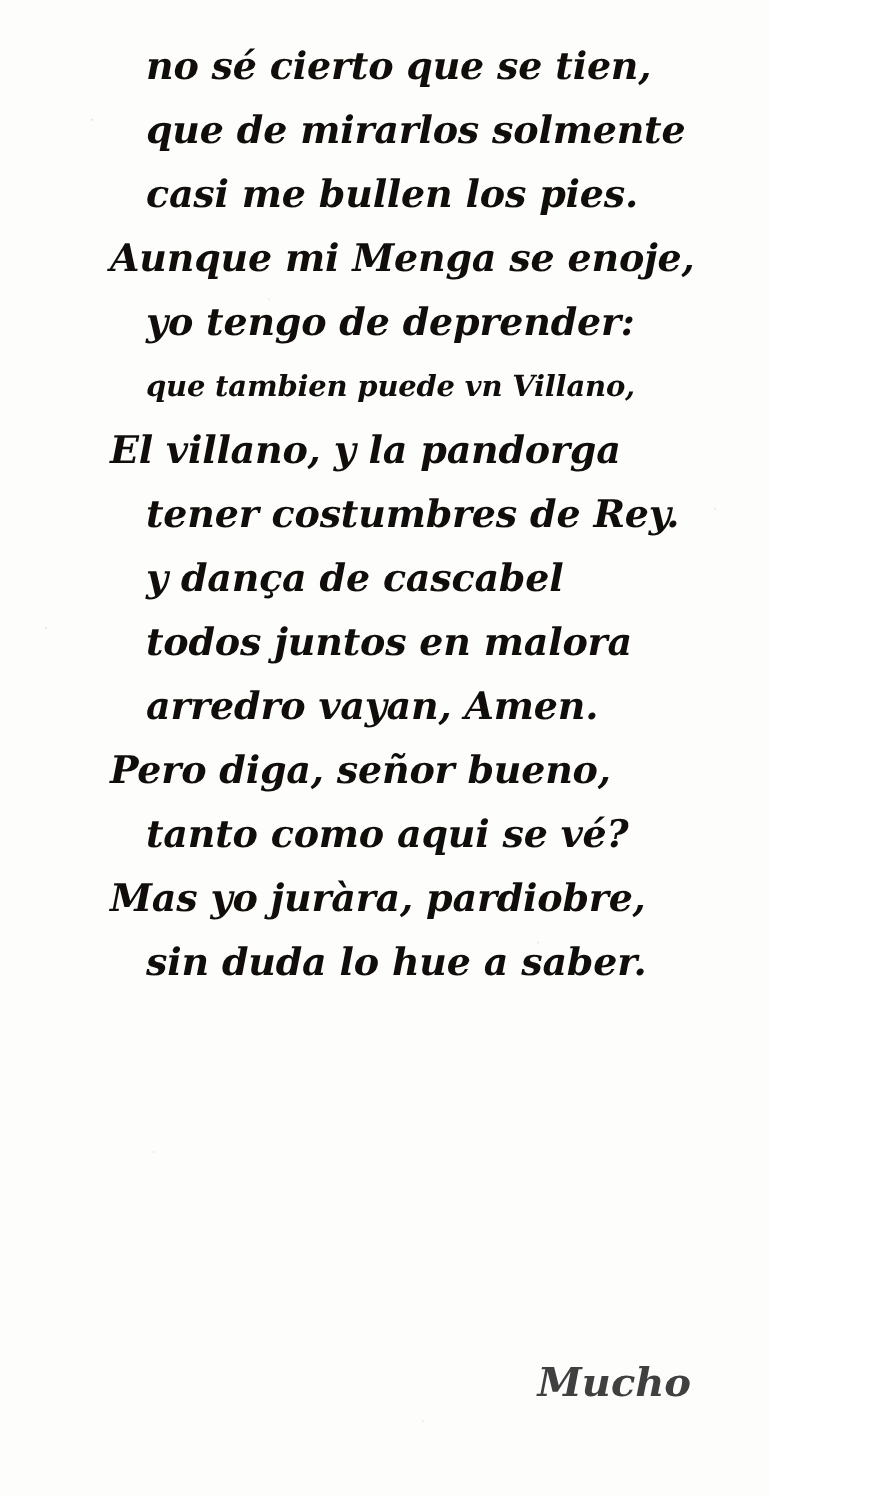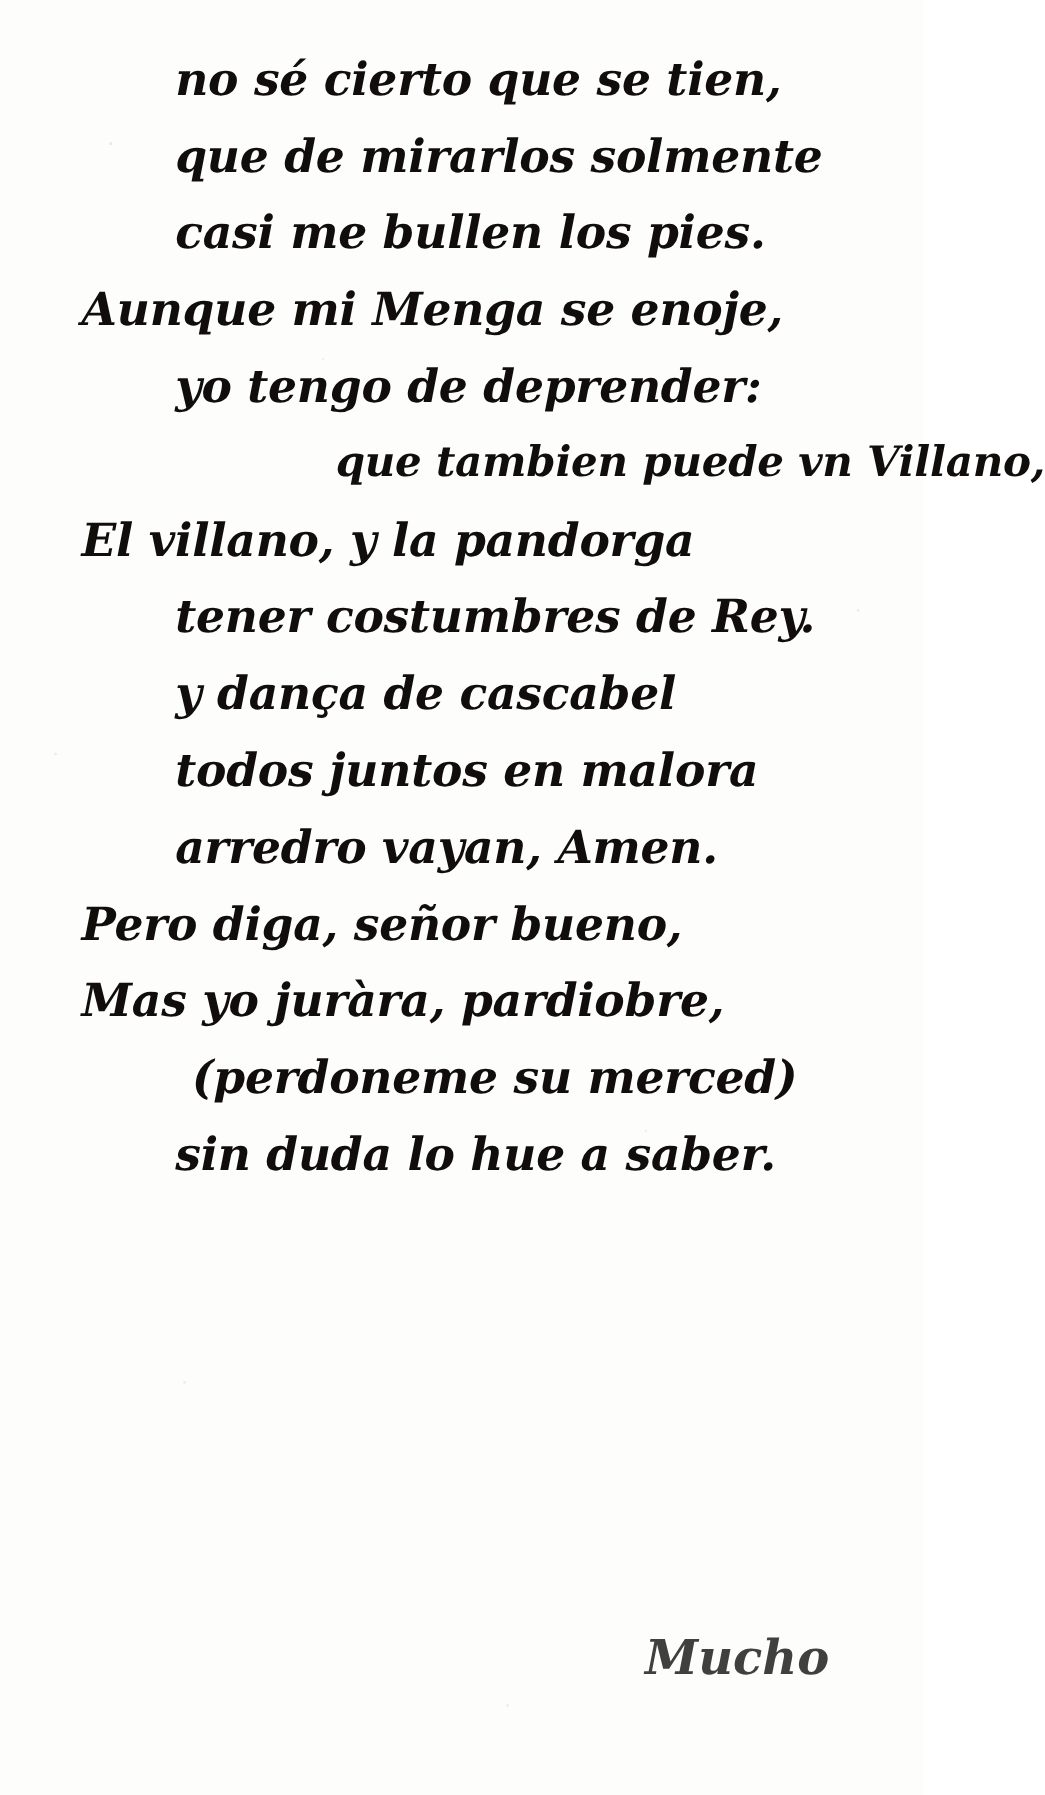--- a/index.html
+++ b/index.html
@@ -47,24 +47,24 @@
     font-style: italic;
     font-weight: 700;
     color: #100d0a;
     font-size: 38px;
     line-height: 64px;
     white-space: nowrap;
     letter-spacing: -0.2px;
     text-rendering: geometricPrecision;
   }
   
-  .indent-0 { padding-left: 68px; }
+  .indent-0 { padding-left: 110px; }
   .indent-1 { padding-left: 146px; }
   .indent-2 { padding-left: 160px; }
-  .small-line { font-size: 35px; text-align: right; }
+  .small-line { font-size: 29px; }
   #catchword {
     position: absolute;
     right: 78px;
     top: 1358px;
     font-family: "DejaVu Serif", serif;
     font-style: italic;
     font-weight: 700;
     font-size: 40px;
     color: #404040;
     white-space: nowrap;
@@ -85,22 +85,22 @@
     <div class="verse-line indent-1">yo tengo de deprender:</div>
     <div class="verse-line indent-1 small-line">que tambien puede vn Villano,</div>
     <div class="verse-line indent-0">El villano, y la pandorga</div>
 
     <div class="verse-line indent-1">tener costumbres de Rey.</div>
     <div class="verse-line indent-1">y dança de  cascabel</div>
     <div class="verse-line indent-1">todos juntos en malora</div>
     <div class="verse-line indent-1">arredro vayan, Amen.</div>
 
     <div class="verse-line indent-0">Pero diga, señor bueno,</div>
+    <div class="verse-line indent-1">tanto como aqui se vé?</div>
 
     <div class="verse-line indent-0">Mas yo juràra, pardiobre,</div>
-    <div class="verse-line indent-2">(perdoneme su merced)</div>
     <div class="verse-line indent-1">sin duda lo hue a saber.</div>
 
   </div>
 
   <div id="catchword">Mucho</div>
 
 </div>
 
 </body></html>

